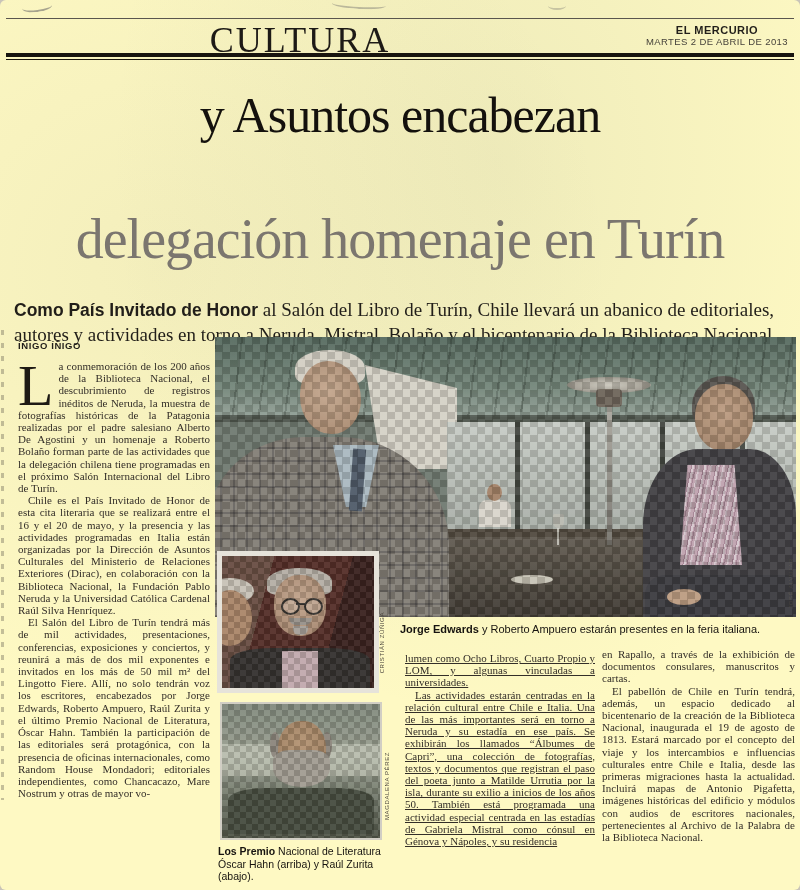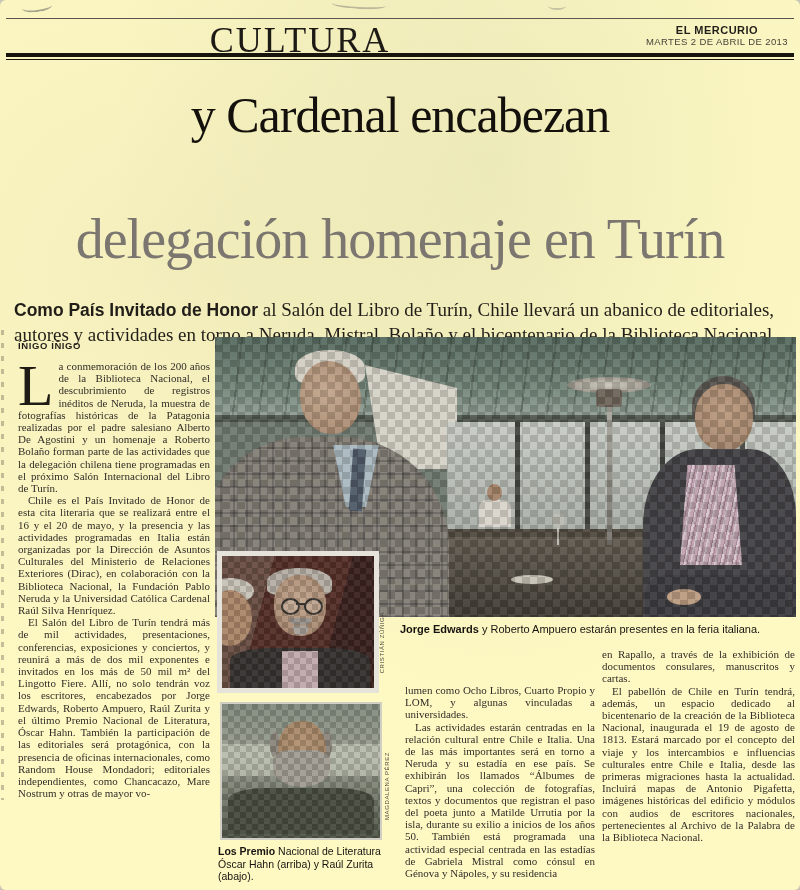--- a/index.html
+++ b/index.html
@@ -27,21 +27,21 @@
   
   .lede{position:absolute;left:14px;right:10px;top:298px;font-size:19px;line-height:23.5px;color:#211e19;}
   .lede .lead-bold{font-family:"Liberation Sans","DejaVu Sans",sans-serif;font-weight:bold;font-size:17.5px;}
   
   .byline{position:absolute;left:18px;top:340px;font-family:"Liberation Sans","DejaVu Sans",sans-serif;
         font-weight:bold;font-size:9.5px;letter-spacing:.6px;color:#211e1a;}
   .col{position:absolute;font-size:11px;line-height:12.2px;text-align:justify;color:#332e28;hyphens:auto;}
   .col p{margin:0;text-indent:10px;}
   .col p.first{text-indent:0;}
   #col1{left:18px;top:360px;width:192px;}
-  #col2{left:405px;top:684px;width:190px;}
+  #col2{left:405px;top:652px;width:190px;text-decoration:underline;}
   #col3{left:602px;top:648px;width:193px;}
   .dropcap{float:left;font-size:58px;line-height:45px;padding:3px 5px 0 0;color:#1e1a14;}
   
   .photo{position:absolute;overflow:hidden;filter:saturate(.8) contrast(.93);}
   .photo::after{content:"";position:absolute;inset:0;pointer-events:none;
         background:repeating-conic-gradient(rgba(25,22,12,.16) 0% 25%, rgba(240,238,228,.07) 0% 50%);
         background-size:15px 15px;}
   .pp{position:absolute;}
   #main-photo{left:215px;top:337px;width:581px;height:280px;background:#6b7a6e;}
   #hahn-photo{left:217px;top:551px;width:152px;height:132px;border:5px solid #eeeade;background:#57231c;z-index:3;}
@@ -137,21 +137,21 @@
   <div class="rule-thin-top"></div>
   <div class="section-title">CULTURA</div>
   <div class="masthead-right">
     <div class="paper-name">EL MERCURIO</div>
     <div class="paper-date">MARTES 2 DE ABRIL DE 2013</div>
   </div>
   <div class="rule-thick"></div>
   <div class="rule-thin2"></div>
 
   <div class="headline-black">
-    <div>y Cardenal encabezan</div>
+    <div>y Asuntos encabezan</div>
   </div>
   <div class="headline-gray">delegación homenaje en Turín</div>
 
   <div class="lede">
     <span class="lead-bold">Como País Invitado de Honor</span><span> al Salón del Libro de Turín, Chile llevará un abanico de editoriales, autores y actividades en torno a Neruda, Mistral, Bolaño y el bicentenario de la Biblioteca Nacional.</span>
   </div>
 
   <div class="byline">ÍÑIGO ÍÑIGO</div>
 
   <div class="col" id="col1">

